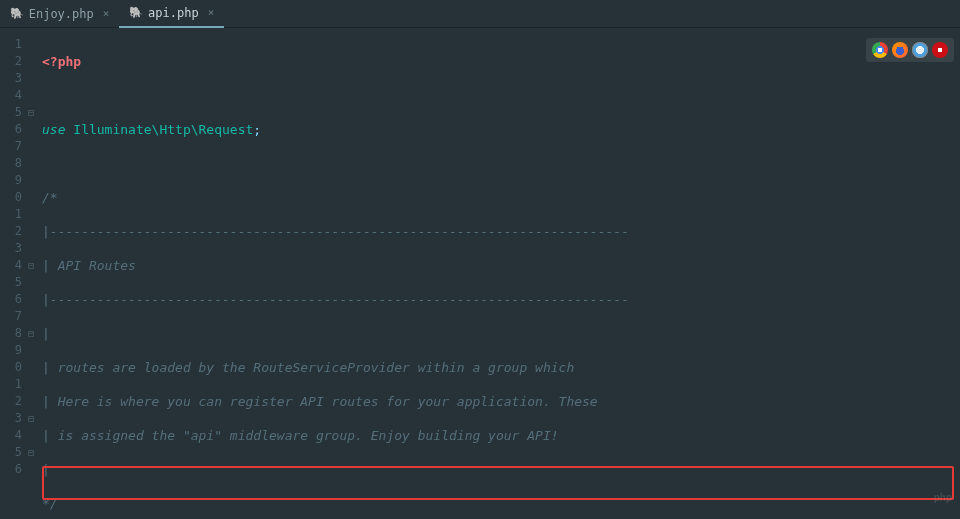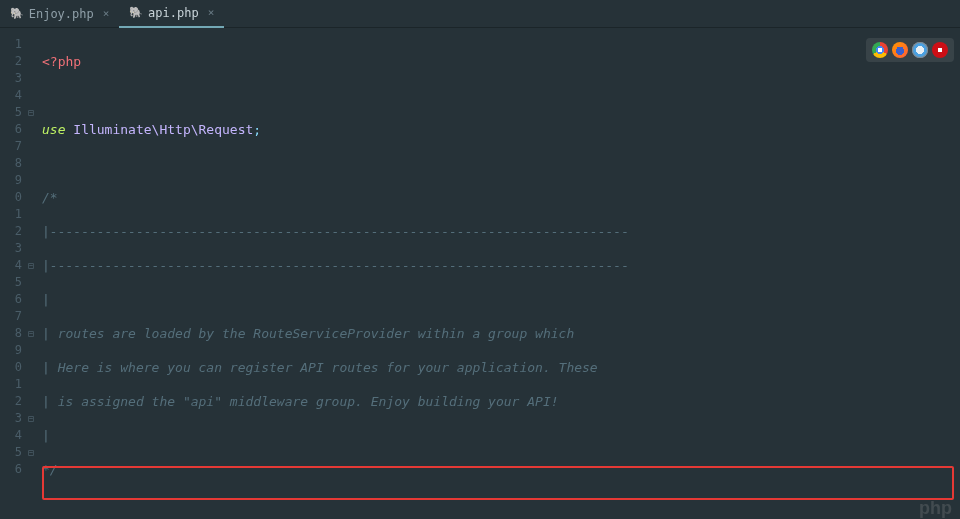--- a/index.html
+++ b/index.html
@@ -62,23 +62,23 @@
     }
     .fold-gutter div { height: 17px; }
     .code {
       flex: 1;
       padding-top: 8px;
       line-height: 17px;
       white-space: pre;
       position: relative;
     }
     .line { height: 17px; }
-    .c-tag { color: #f07178; }
-    .c-keyword { color: #bef264; font-style: italic; }
-    .c-ns { color: #c4b5fd; }
+    .c-tag { color: #f07178; font-weight: bold; }
+    .c-keyword { color: #14b8a6; font-style: italic; }
+    .c-ns { color: #14b8a6; }
     .c-op { color: #89ddff; }
     .c-comment { color: #546e7a; font-style: italic; }
     .highlight-box {
       position: absolute;
       border: 2px solid #e53935;
       border-radius: 2px;
       left: 42px;
       top: 438px;
       width: 912px;
       height: 34px;
@@ -95,23 +95,23 @@
       border-radius: 4px;
     }
     .b-icon { width: 16px; height: 16px; border-radius: 50%; }
     .b-chrome { background: radial-gradient(circle at 50% 50%, #fff 0 20%, #4285f4 20% 35%, transparent 35%), conic-gradient(#ea4335 0deg 120deg, #fbbc05 120deg 240deg, #34a853 240deg 360deg); }
     .b-ff { background: radial-gradient(circle at 50% 55%, #3a5fcd 0 35%, transparent 35%), linear-gradient(135deg,#ff9500,#ff5e3a); }
     .b-safari { background: radial-gradient(circle, #e8f0f5 0 38%, #4aa0e0 38% 100%); box-shadow: inset 0 0 0 1px #888; }
     .b-opera { background: radial-gradient(ellipse at center, #fff 0 20%, #cc0f16 20% 100%); }
     .watermark {
       position: absolute;
       right: 8px;
-      bottom: 0;
+      bottom: 16px;
       color: rgba(150,150,150,0.25);
-      font-size: 18px;
+      font-size: 10px;
       font-weight: bold;
       font-family: Liberation Sans, sans-serif;
     }
   </style>
 </head>
 <body>
 
 <div class="tabs">
   <div class="tab">
     <span class="tab-icon php">🐘</span>
@@ -182,20 +182,21 @@
       <div>⊟</div>
       <div></div>
   </div>
   <div class="code">
 <div class="line"><span class="c-tag">&lt;?php</span></div>
 <div class="line"></div>
 <div class="line"><span class="c-keyword">use</span> <span class="c-ns">Illuminate\Http\Request</span><span class="c-op">;</span></div>
 <div class="line"></div>
 <div class="line"><span class="c-comment">/*</span></div>
 <div class="line"><span class="c-comment">|--------------------------------------------------------------------------</span></div>
+<div class="line"><span class="c-comment">| API Routes</span></div>
 <div class="line"><span class="c-comment">|--------------------------------------------------------------------------</span></div>
 <div class="line"><span class="c-comment">|</span></div>
 <div class="line"><span class="c-comment">| routes are loaded by the RouteServiceProvider within a group which</span></div>
 <div class="line"><span class="c-comment">| Here is where you can register API routes for your application. These</span></div>
 <div class="line"><span class="c-comment">| is assigned the "api" middleware group. Enjoy building your API!</span></div>
 <div class="line"><span class="c-comment">|</span></div>
 <div class="line"><span class="c-comment">*/</span></div>
 
 
 

